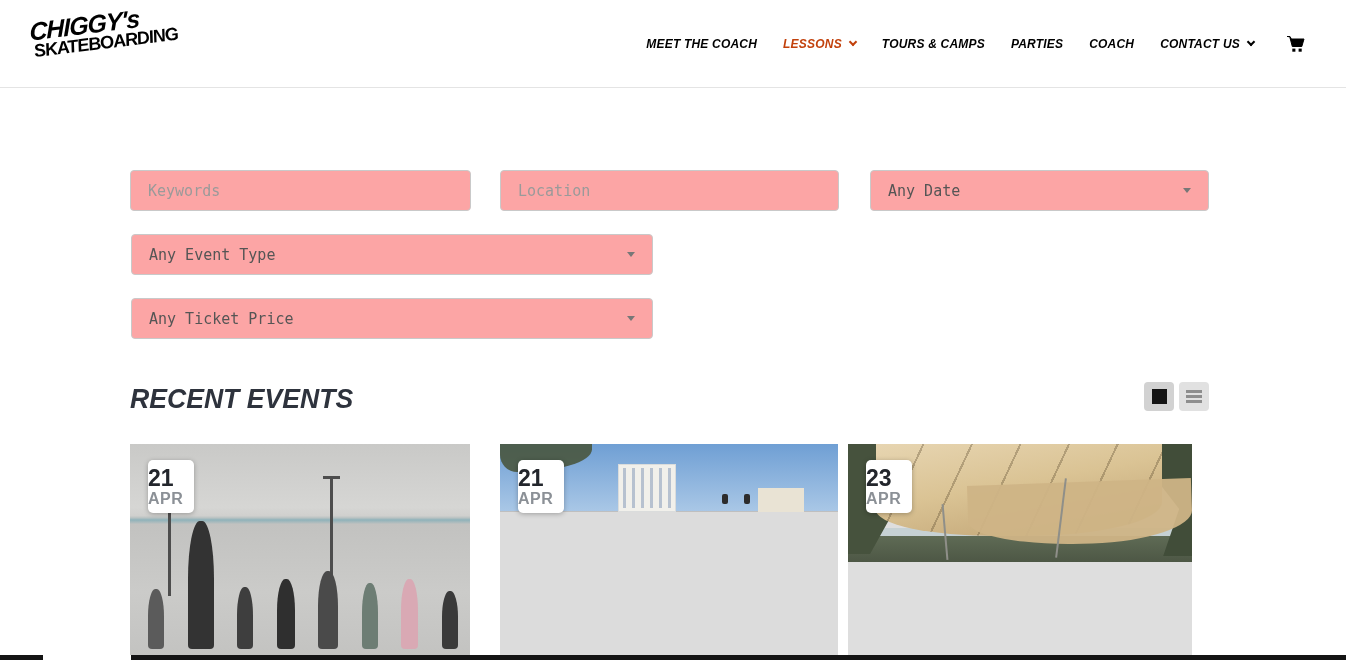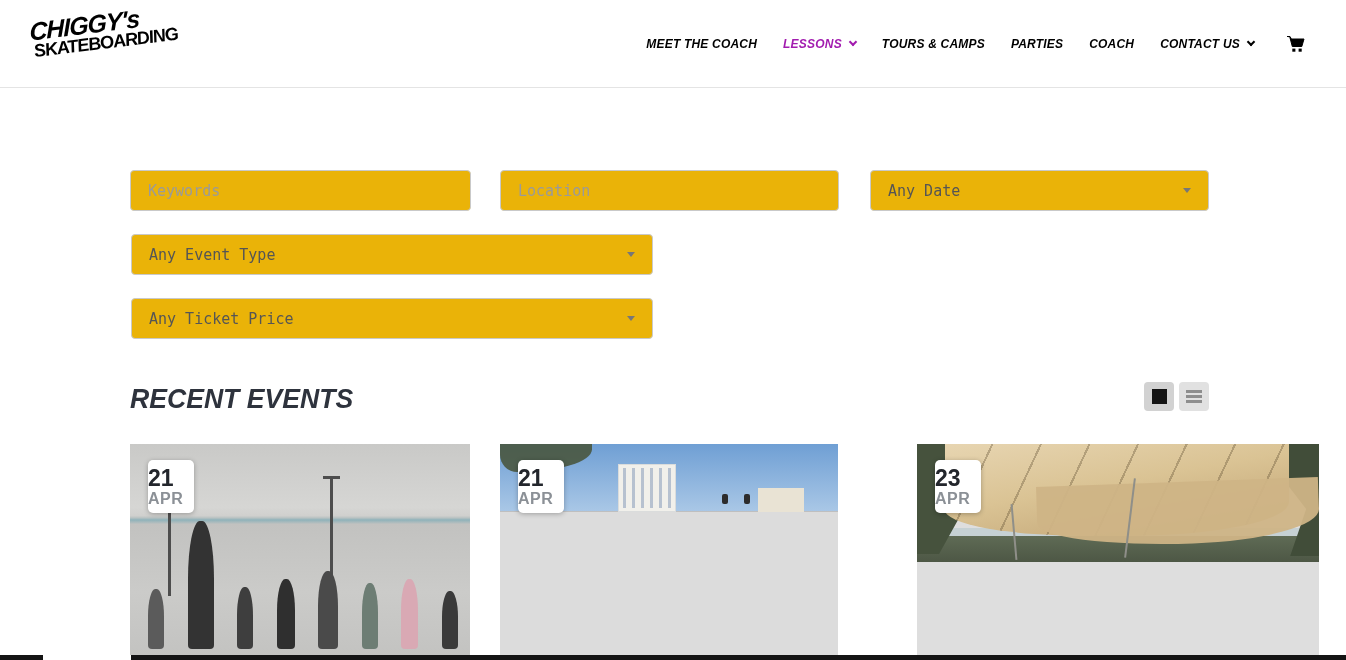--- a/index.html
+++ b/index.html
@@ -10,28 +10,28 @@
   
   .site-header { position:absolute; top:0; left:0; width:100%; height:88px;
     background:#fff; border-bottom:1px solid #e4e4e4; z-index:10; }
   .logo { position:absolute; left:30px; top:12px; width:140px; cursor:pointer;
     transform:rotate(-7deg); color:#000; line-height:.92; user-select:none; }
   .logo-l1 { font-size:25px; font-weight:900; font-style:italic; letter-spacing:-1px; transform:skewX(-6deg); }
   .logo-l2 { font-size:18px; font-weight:900; font-style:italic; letter-spacing:-1px; transform:skewX(6deg) translateX(2px); }
   .main-nav { position:absolute; right:40px; top:0; height:88px; display:flex; align-items:center; gap:26px; }
   .nav-link { font-style:italic; font-weight:700; font-size:12px; letter-spacing:.2px;
     color:#000; text-decoration:none; white-space:nowrap; display:flex; align-items:center; cursor:pointer; }
-  .nav-link.active { color:#a21caf; }
+  .nav-link.active { color:#c2410c; }
   .chev { display:inline-block; width:6px; height:6px; border-right:2px solid currentColor;
     border-bottom:2px solid currentColor; transform:rotate(45deg); margin-left:8px; margin-top:-4px; }
   .cart-btn { margin-left:6px; cursor:pointer; display:flex; align-items:center; }
 
   
   .text-input, .select-box { position:absolute; height:41px; border:1px solid #c9c9c9; border-radius:4px;
-    background:#eab308; font-family:"DejaVu Sans Mono", monospace; font-size:15px; padding:0 17px;
+    background:#fca5a5; font-family:"DejaVu Sans Mono", monospace; font-size:15px; padding:0 17px;
     display:flex; align-items:center; }
   input.text-input { color:#555; outline:none; }
   input.text-input::placeholder { color:#9a9a9a; opacity:1; }
   .select-box { color:#555; cursor:pointer; justify-content:space-between; }
   .caret-down { width:0; height:0; border-left:4px solid transparent; border-right:4px solid transparent;
     border-top:5px solid #777; margin-left:10px; flex:0 0 auto; }
   #f-keywords { left:130px; top:170px; width:341px; }
   #f-location { left:500px; top:170px; width:339px; }
   #f-date     { left:870px; top:170px; width:339px; }
   #f-type     { left:131px; top:234px; width:522px; }
@@ -47,21 +47,21 @@
   .toggle-btn.list { background:#e1e1e1; }
   .icon-grid { width:15px; height:15px; background:#141414; }
   .icon-list { width:16px; height:13px;
     background:repeating-linear-gradient(180deg,#8e8e8e 0 3px, transparent 3px 5px); }
 
   
   .event-card { position:absolute; top:444px; height:211px; overflow:hidden; background:#dedede;
     cursor:pointer; z-index:5; }
   #card-0 { left:130px; width:340px; }
   #card-1 { left:500px; width:338px; }
-  #card-2 { left:917px; width:402px; }
+  #card-2 { left:848px; width:344px; }
   .date-badge { position:absolute; top:16px; left:18px; width:46px; height:53px; background:#fff;
     border-radius:5px; box-shadow:0 1px 5px rgba(0,0,0,.28); z-index:3; }
   .badge-day { font-size:23px; font-weight:700; color:#23262c; margin-top:6px; line-height:1.05; }
   .badge-month { font-size:16px; font-weight:700; color:#8b9096; letter-spacing:.5px; }
   .photo { position:absolute; inset:0; }
 
   
   .photo-skatepark { background:linear-gradient(180deg,#c9c9c7 0%,#d6d6d4 30%,#d0d0ce 34%,
       #b9c2c2 35%,#8fb2ba 36%,#c2c2c0 38%,#cbcbc9 70%,#c3c3c1 100%); }
   .pole { position:absolute; width:3px; background:#4d4d4d; }

